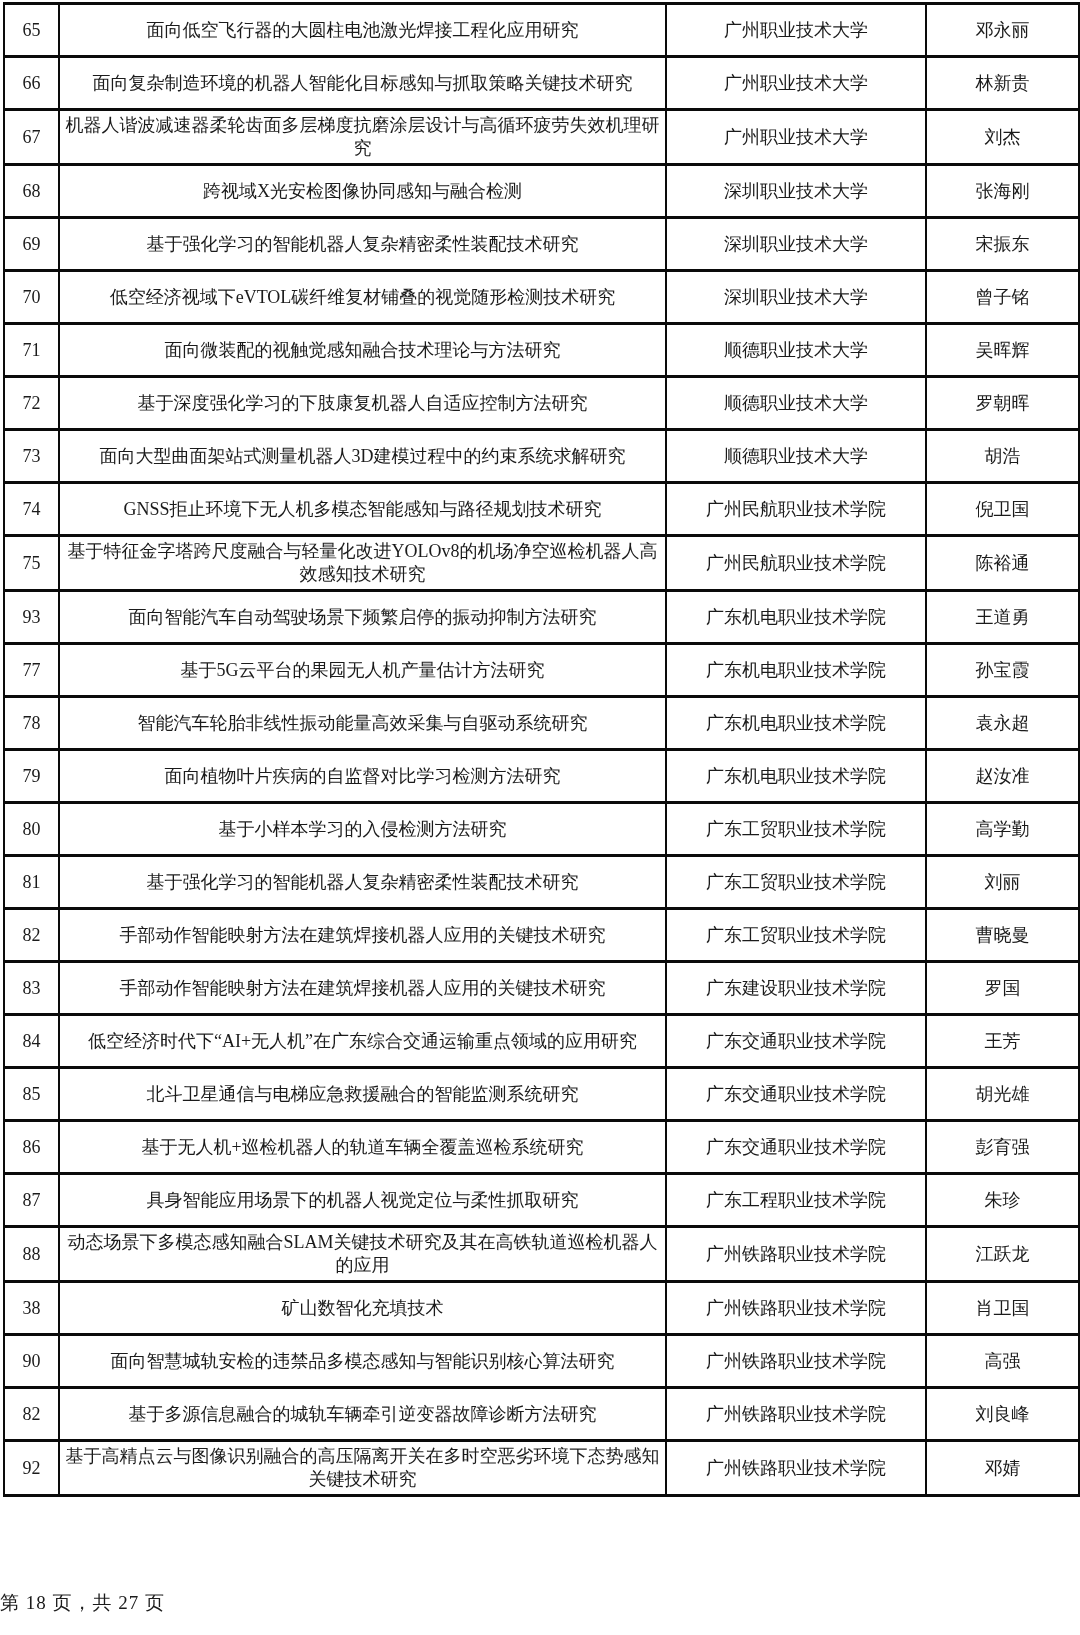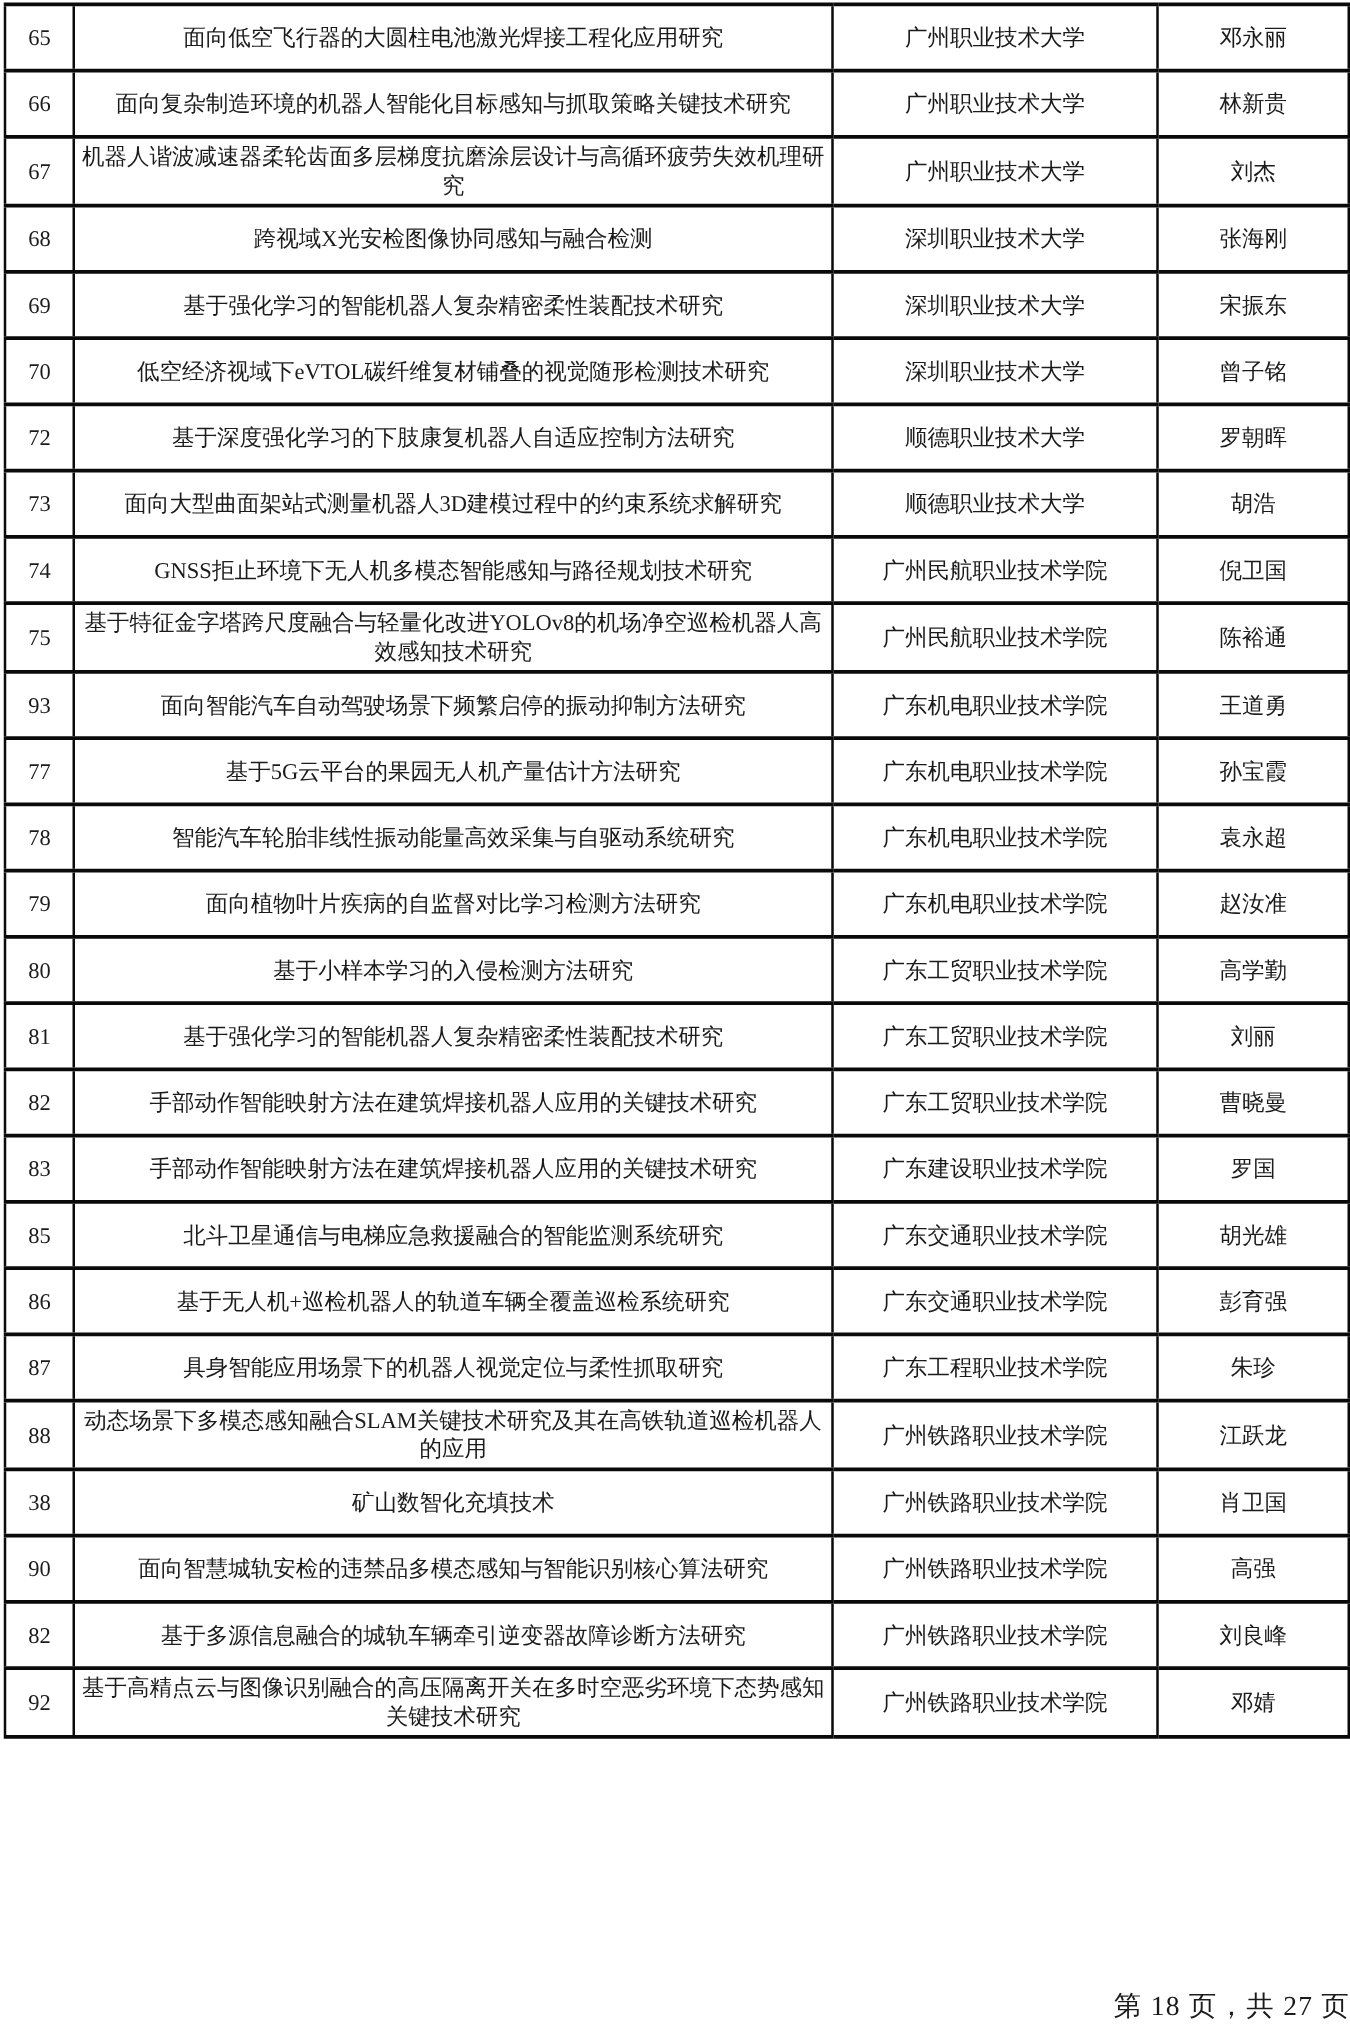--- a/index.html
+++ b/index.html
@@ -40,22 +40,22 @@
   }
   col.c-no   { width: 55px;  }
   col.c-title{ width: 607px; }
   col.c-inst { width: 260px; }
   col.c-name { width: 153px; }
   .footer {
     position: absolute;
     left: 0;
     width: 1080px;
     top: 1588px;
-    text-align: right;
-    font-size: 22px;
+    text-align: left;
+    font-size: 19px;
     letter-spacing: 1px;
     color: #1b1b1b;
   }
 </style>
 </head>
 <body>
 
 <div class="page">
 
   <table class="doc-table">
@@ -96,20 +96,26 @@
           <td>深圳职业技术大学</td>
           <td>宋振东</td>
         </tr>
         <tr>
           <td>70</td>
           <td>低空经济视域下eVTOL碳纤维复材铺叠的视觉随形检测技术研究</td>
           <td>深圳职业技术大学</td>
           <td>曾子铭</td>
         </tr>
         <tr>
+          <td>71</td>
+          <td>面向微装配的视触觉感知融合技术理论与方法研究</td>
+          <td>顺德职业技术大学</td>
+          <td>吴晖辉</td>
+        </tr>
+        <tr>
           <td>72</td>
           <td>基于深度强化学习的下肢康复机器人自适应控制方法研究</td>
           <td>顺德职业技术大学</td>
           <td>罗朝晖</td>
         </tr>
         <tr>
           <td>73</td>
           <td>面向大型曲面架站式测量机器人3D建模过程中的约束系统求解研究</td>
           <td>顺德职业技术大学</td>
           <td>胡浩</td>
@@ -168,20 +174,26 @@
           <td>广东工贸职业技术学院</td>
           <td>曹晓曼</td>
         </tr>
         <tr>
           <td>83</td>
           <td>手部动作智能映射方法在建筑焊接机器人应用的关键技术研究</td>
           <td>广东建设职业技术学院</td>
           <td>罗国</td>
         </tr>
         <tr>
+          <td>84</td>
+          <td>低空经济时代下“AI+无人机”在广东综合交通运输重点领域的应用研究</td>
+          <td>广东交通职业技术学院</td>
+          <td>王芳</td>
+        </tr>
+        <tr>
           <td>85</td>
           <td>北斗卫星通信与电梯应急救援融合的智能监测系统研究</td>
           <td>广东交通职业技术学院</td>
           <td>胡光雄</td>
         </tr>
         <tr>
           <td>86</td>
           <td>基于无人机+巡检机器人的轨道车辆全覆盖巡检系统研究</td>
           <td>广东交通职业技术学院</td>
           <td>彭育强</td>

